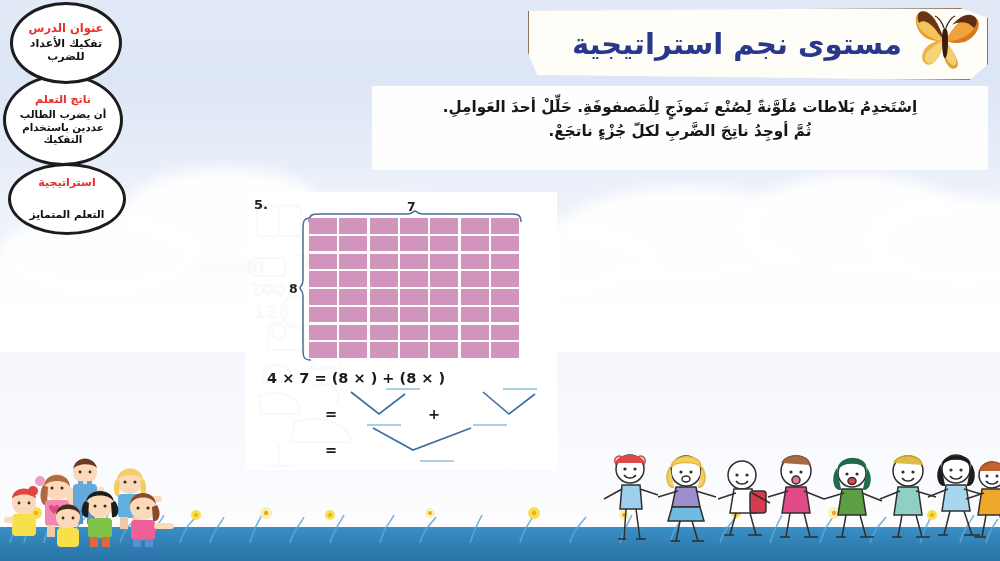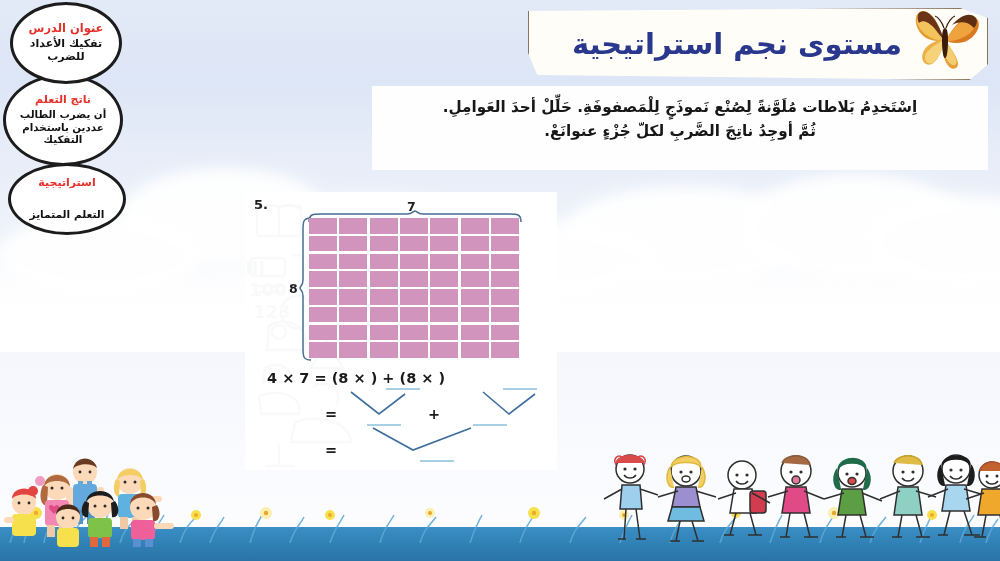--- a/index.html
+++ b/index.html
@@ -233,21 +233,21 @@
         <path d="M38 35 C45 46, 52 56, 47 59 C42 61, 36 51, 36 42 Z" fill="#f5cd70"></path>
         <path d="M37 22 C39 22, 40 26, 40 34 C40 44, 39 52, 37 52 C35 52, 34 44, 34 34 C34 26, 35 22, 37 22 Z" fill="#3a1c08"></path>
         <path d="M36 22 C34 16, 30 11, 27 10" stroke="#3a1c08" stroke-width="1.2" fill="none"></path>
         <path d="M38 22 C40 16, 44 11, 47 10" stroke="#3a1c08" stroke-width="1.2" fill="none"></path>
       </g>
     </svg>
   </div>
 
   <div id="instruction">
     <p>اِسْتَخدِمُ بَلاطات مُلَوَّنةً لِصُنْع نَموذَجٍ لِلْمَصفوفَةِ. حَلِّلْ أحدَ العَوامِلِ.</p>
-    <p>ثُمَّ أوجِدُ ناتِجَ الضَّربِ لكلّ جُزْءٍ عنوانَعْ.</p>
+    <p>ثُمَّ أوجِدُ ناتِجَ الضَّربِ لكلّ جُزْءٍ ناتجَعْ.</p>
   </div>
 
   <div id="worksheet">
 
     <svg id="watermark" viewBox="0 0 200 270">
       <g stroke="#c9c9d4" fill="none" stroke-width="2.4">
         <rect x="18" y="6" width="44" height="30" rx="3"></rect>
         <path d="M40 8 V36 M18 10 C26 4, 34 4, 40 8 M62 10 C54 4, 46 4, 40 8"></path>
         <rect x="12" y="58" width="34" height="18" rx="3"></rect>
         <path d="M54 56 C66 52, 74 62, 66 70"></path>

